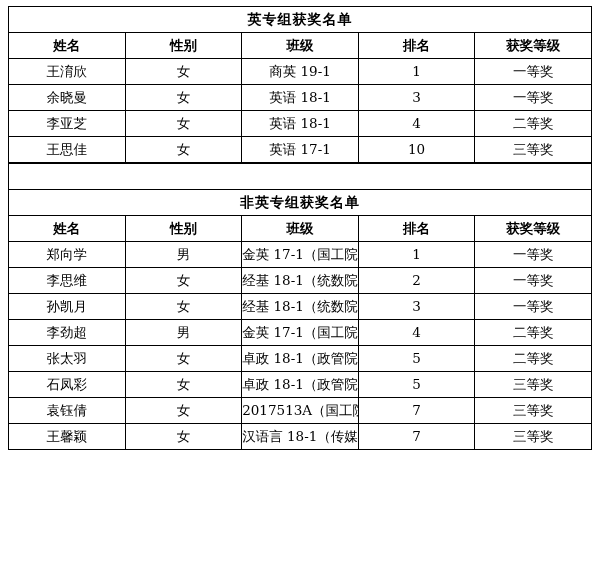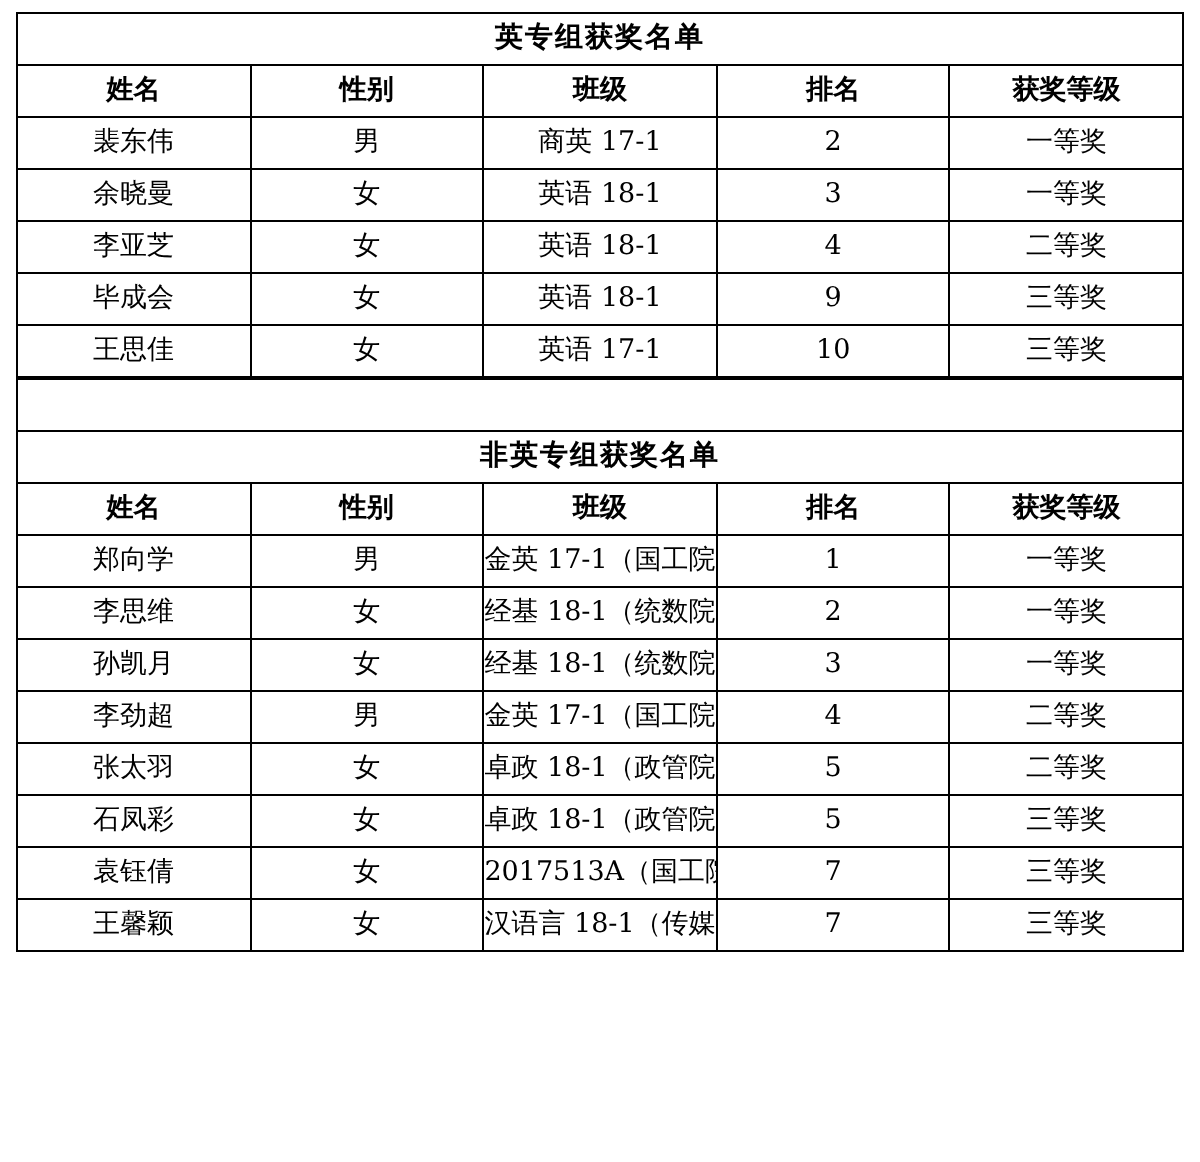--- a/index.html
+++ b/index.html
@@ -77,46 +77,39 @@
       </tr>
       <tr>
         <td class="col-head c-name">姓名</td>
         <td class="col-head c-gender">性别</td>
         <td class="col-head c-class">班级</td>
         <td class="col-head c-rank">排名</td>
         <td class="col-head c-award">获奖等级</td>
       </tr>
 
       <tr>
-        <td class="c-name">裴东伟</td>
-        <td class="c-gender">男</td>
-        <td class="c-class">商英 17-1</td>
-        <td class="c-rank">2</td>
+        <td class="c-name">王淯欣</td>
+        <td class="c-gender">女</td>
+        <td class="c-class">商英 19-1</td>
+        <td class="c-rank">1</td>
         <td class="c-award">一等奖</td>
       </tr>
       <tr>
         <td class="c-name">余晓曼</td>
         <td class="c-gender">女</td>
         <td class="c-class">英语 18-1</td>
         <td class="c-rank">3</td>
         <td class="c-award">一等奖</td>
       </tr>
       <tr>
         <td class="c-name">李亚芝</td>
         <td class="c-gender">女</td>
         <td class="c-class">英语 18-1</td>
         <td class="c-rank">4</td>
         <td class="c-award">二等奖</td>
-      </tr>
-      <tr>
-        <td class="c-name">毕成会</td>
-        <td class="c-gender">女</td>
-        <td class="c-class">英语 18-1</td>
-        <td class="c-rank">9</td>
-        <td class="c-award">三等奖</td>
       </tr>
       <tr>
         <td class="c-name">王思佳</td>
         <td class="c-gender">女</td>
         <td class="c-class">英语 17-1</td>
         <td class="c-rank">10</td>
         <td class="c-award">三等奖</td>
       </tr>
     </tbody>
   </table>

